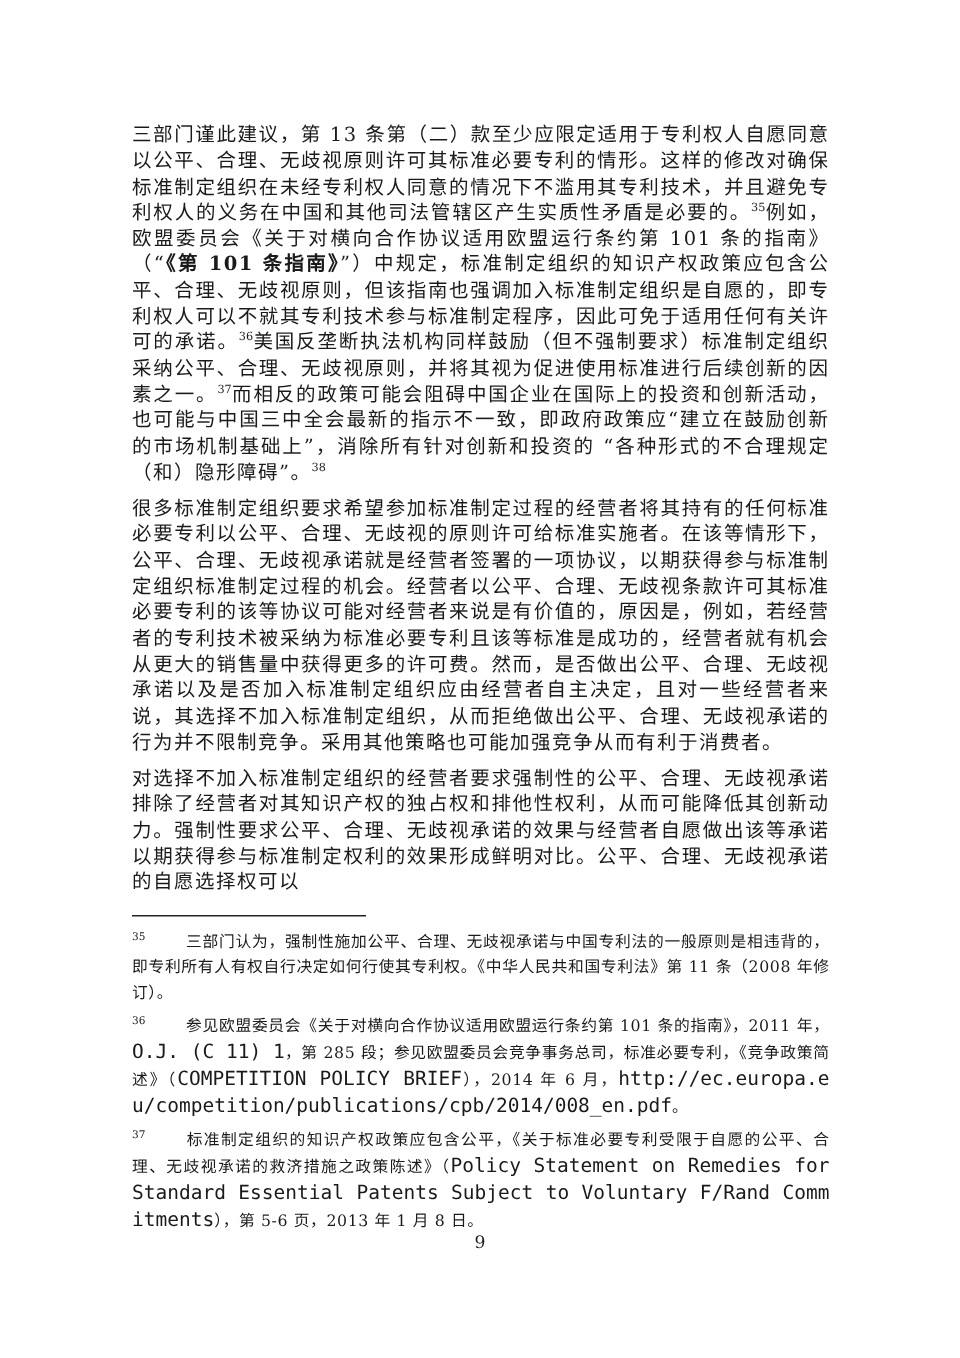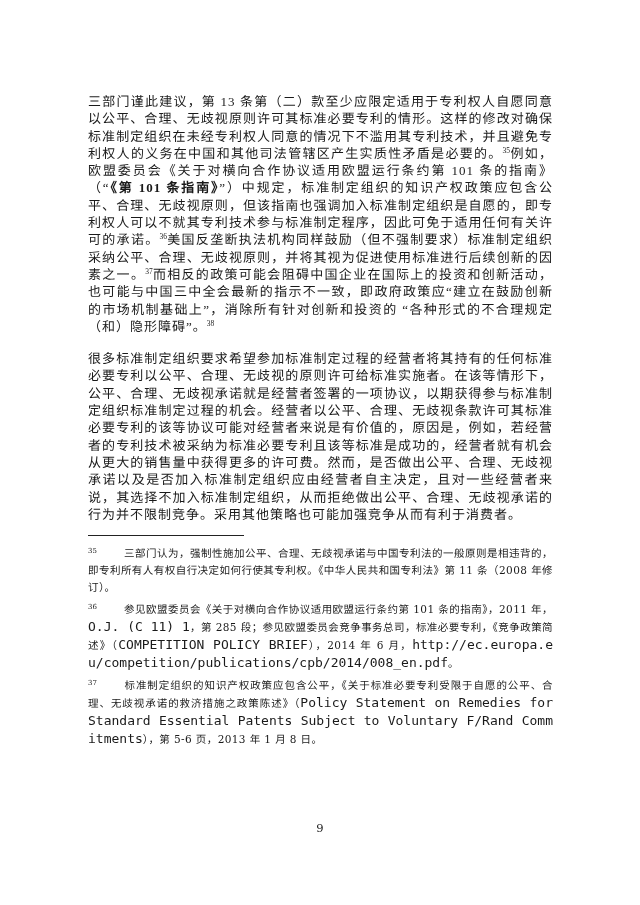--- a/index.html
+++ b/index.html
@@ -8,26 +8,25 @@
     width:640px; height:905px;
     margin:0 auto;
     background:#ffffff;
     box-sizing:border-box;
     padding:78px 87px 0 88px;
     font-family:"DejaVu Serif","Liberation Serif",serif;
     color:#1a1a1a;
     overflow:hidden;
   }
   .body-para {
-    margin:15px 0 7px 0;
+    margin:4px 0 7px 0;
     font-size:13px;
     line-height:17.3px;
     letter-spacing:1px;
     text-align:justify;
-    font-family:Liberation Serif, serif;
   }
   .body-para sup.fnref {
     font-size:7.5px;
     line-height:0;
     letter-spacing:0;
     vertical-align:super;
   }
   .bold { font-weight:bold; }
   .footnote-sep {
     width:156px;
@@ -65,20 +64,21 @@
     color:#222222;
   }
 </style>
 </head>
 <body>
 
 <div class="page">
   <div id="body-text">
       <p class="body-para"><span>三部门谨此建议，第 13 条第（二）款至少应限定适用于专利权人自愿同意以公平、合理、无歧视原则许可其标准必要专利的情形。这样的修改对确保标准制定组织在未经专利权人同意的情况下不滥用其专利技术，并且避免专利权人的义务在中国和其他司法管辖区产生实质性矛盾是必要的。</span><sup class="fnref">35</sup><span>例如，欧盟委员会《关于对横向合作协议适用欧盟运行条约第 101 条的指南》（“</span><span class="bold">《第 101 条指南》</span><span>”）中规定，标准制定组织的知识产权政策应包含公平、合理、无歧视原则，但该指南也强调加入标准制定组织是自愿的，即专利权人可以不就其专利技术参与标准制定程序，因此可免于适用任何有关许可的承诺。</span><sup class="fnref">36</sup><span>美国反垄断执法机构同样鼓励（但不强制要求）标准制定组织采纳公平、合理、无歧视原则，并将其视为促进使用标准进行后续创新的因素之一。</span><sup class="fnref">37</sup><span>而相反的政策可能会阻碍中国企业在国际上的投资和创新活动，也可能与中国三中全会最新的指示不一致，即政府政策应“建立在鼓励创新的市场机制基础上”，消除所有针对创新和投资的 “各种形式的不合理规定（和）隐形障碍”。</span><sup class="fnref">38</sup></p>
       <p class="body-para"><span>很多标准制定组织要求希望参加标准制定过程的经营者将其持有的任何标准必要专利以公平、合理、无歧视的原则许可给标准实施者。在该等情形下，公平、合理、无歧视承诺就是经营者签署的一项协议，以期获得参与标准制定组织标准制定过程的机会。经营者以公平、合理、无歧视条款许可其标准必要专利的该等协议可能对经营者来说是有价值的，原因是，例如，若经营者的专利技术被采纳为标准必要专利且该等标准是成功的，经营者就有机会从更大的销售量中获得更多的许可费。然而，是否做出公平、合理、无歧视承诺以及是否加入标准制定组织应由经营者自主决定，且对一些经营者来说，其选择不加入标准制定组织，从而拒绝做出公平、合理、无歧视承诺的行为并不限制竞争。采用其他策略也可能加强竞争从而有利于消费者。</span></p>
+      <p class="body-para"><span>对选择不加入标准制定组织的经营者要求强制性的公平、合理、无歧视承诺排除了经营者对其知识产权的独占权和排他性权利，从而可能降低其创新动力。强制性要求公平、合理、无歧视承诺的效果与经营者自愿做出该等承诺以期获得参与标准制定权利的效果形成鲜明对比。公平、合理、无歧视承诺的自愿选择权可以</span></p>
     </div>
   <div class="footnote-sep"></div>
   <div id="footnotes">
       <div class="footnote"><sup class="fn-marker">35</sup><span class="fn-gap"></span><span>三部门认为，强制性施加公平、合理、无歧视承诺与中国专利法的一般原则是相违背的，即专利所有人有权自行决定如何行使其专利权。《中华人民共和国专利法》第 11 条（2008 年修订）。</span></div>
       <div class="footnote"><sup class="fn-marker">36</sup><span class="fn-gap"></span><span>参见欧盟委员会《关于对横向合作协议适用欧盟运行条约第 101 条的指南》，2011 年，</span><span class="mono">O.J. (C 11) 1</span><span>，第 285 段；参见欧盟委员会竞争事务总司，标准必要专利，《竞争政策简述》（</span><span class="mono">COMPETITION POLICY BRIEF</span><span>），2014 年 6 月，</span><span class="mono">http://ec.europa.eu/competition/publications/cpb/2014/008_en.pdf</span><span>。</span></div>
       <div class="footnote"><sup class="fn-marker">37</sup><span class="fn-gap"></span><span>标准制定组织的知识产权政策应包含公平，《关于标准必要专利受限于自愿的公平、合理、无歧视承诺的救济措施之政策陈述》（</span><span class="mono">Policy Statement on Remedies for Standard Essential Patents Subject to Voluntary F/Rand Commitments</span><span>），第 5-6 页，2013 年 1 月 8 日。</span></div>
     </div>
   <div class="page-number">9</div>
 </div>
 

